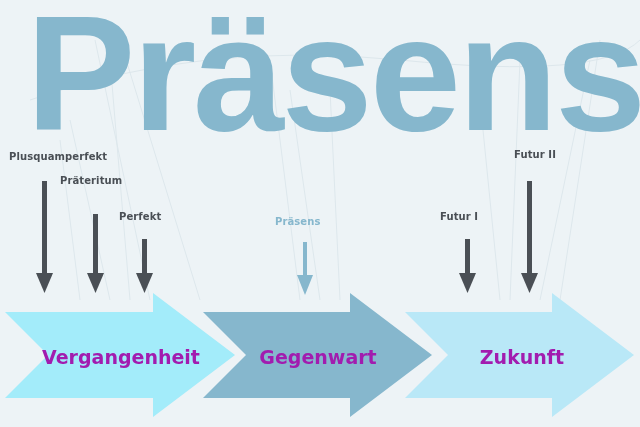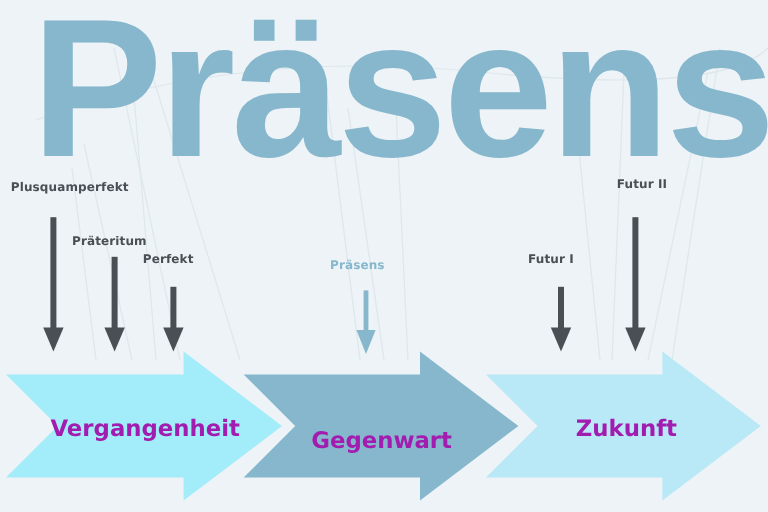--- a/index.html
+++ b/index.html
@@ -58,21 +58,21 @@
     <path d="M520 60 L510 300"></path>
     <path d="M600 40 L560 300"></path>
     <path d="M590 60 L540 300"></path>
     <path d="M30 100 Q200 40 400 60 T640 40"></path>
   </g>
 </svg>
 
 <div class="title">Präsens</div>
 
 <div class="label" style="left:9px; top:151px;">Plusquamperfekt</div>
-<div class="label" style="left:60px; top:196px;">Präteritum</div>
+<div class="label" style="left:60px; top:175px;">Präteritum</div>
 <div class="label" style="left:119px; top:211px;text-align:right;">Perfekt</div>
 <div class="label present" style="left:275px; top:216px;">Präsens</div>
 <div class="label" style="left:440px; top:211px;">Futur I</div>
 <div class="label" style="left:514px; top:149px;">Futur II</div>
 
 <svg class="arrows" width="640" height="427" viewBox="0 0 640 427">
 
   <polygon points="5,312 153,312 153,293 235,355 153,417 153,398 5,398 48,355" fill="#a3ecfa"></polygon>
   <polygon points="203,312 350,312 350,293 432,355 350,417 350,398 203,398 246,355" fill="#86b7cd"></polygon>
   <polygon points="405,312 552,312 552,293 634,355 552,417 552,398 405,398 448,355" fill="#b9e8f7"></polygon>
@@ -97,14 +97,14 @@
     <rect x="465" y="239" width="5" height="36"></rect>
     <polygon points="459,273 476,273 467.5,293"></polygon>
   </g>
   <g fill="#4a4f55">
     <rect x="527" y="181" width="5" height="94"></rect>
     <polygon points="521,273 538,273 529.5,293"></polygon>
   </g>
 </svg>
 
 <div class="phase-label" style="left:121px; top:346px;">Vergangenheit</div>
-<div class="phase-label" style="left:318px; top:356px;">Gegenwart</div>
+<div class="phase-label" style="left:318px; top:346px;">Gegenwart</div>
 <div class="phase-label" style="left:522px; top:346px;">Zukunft</div>
 
 </body></html>

